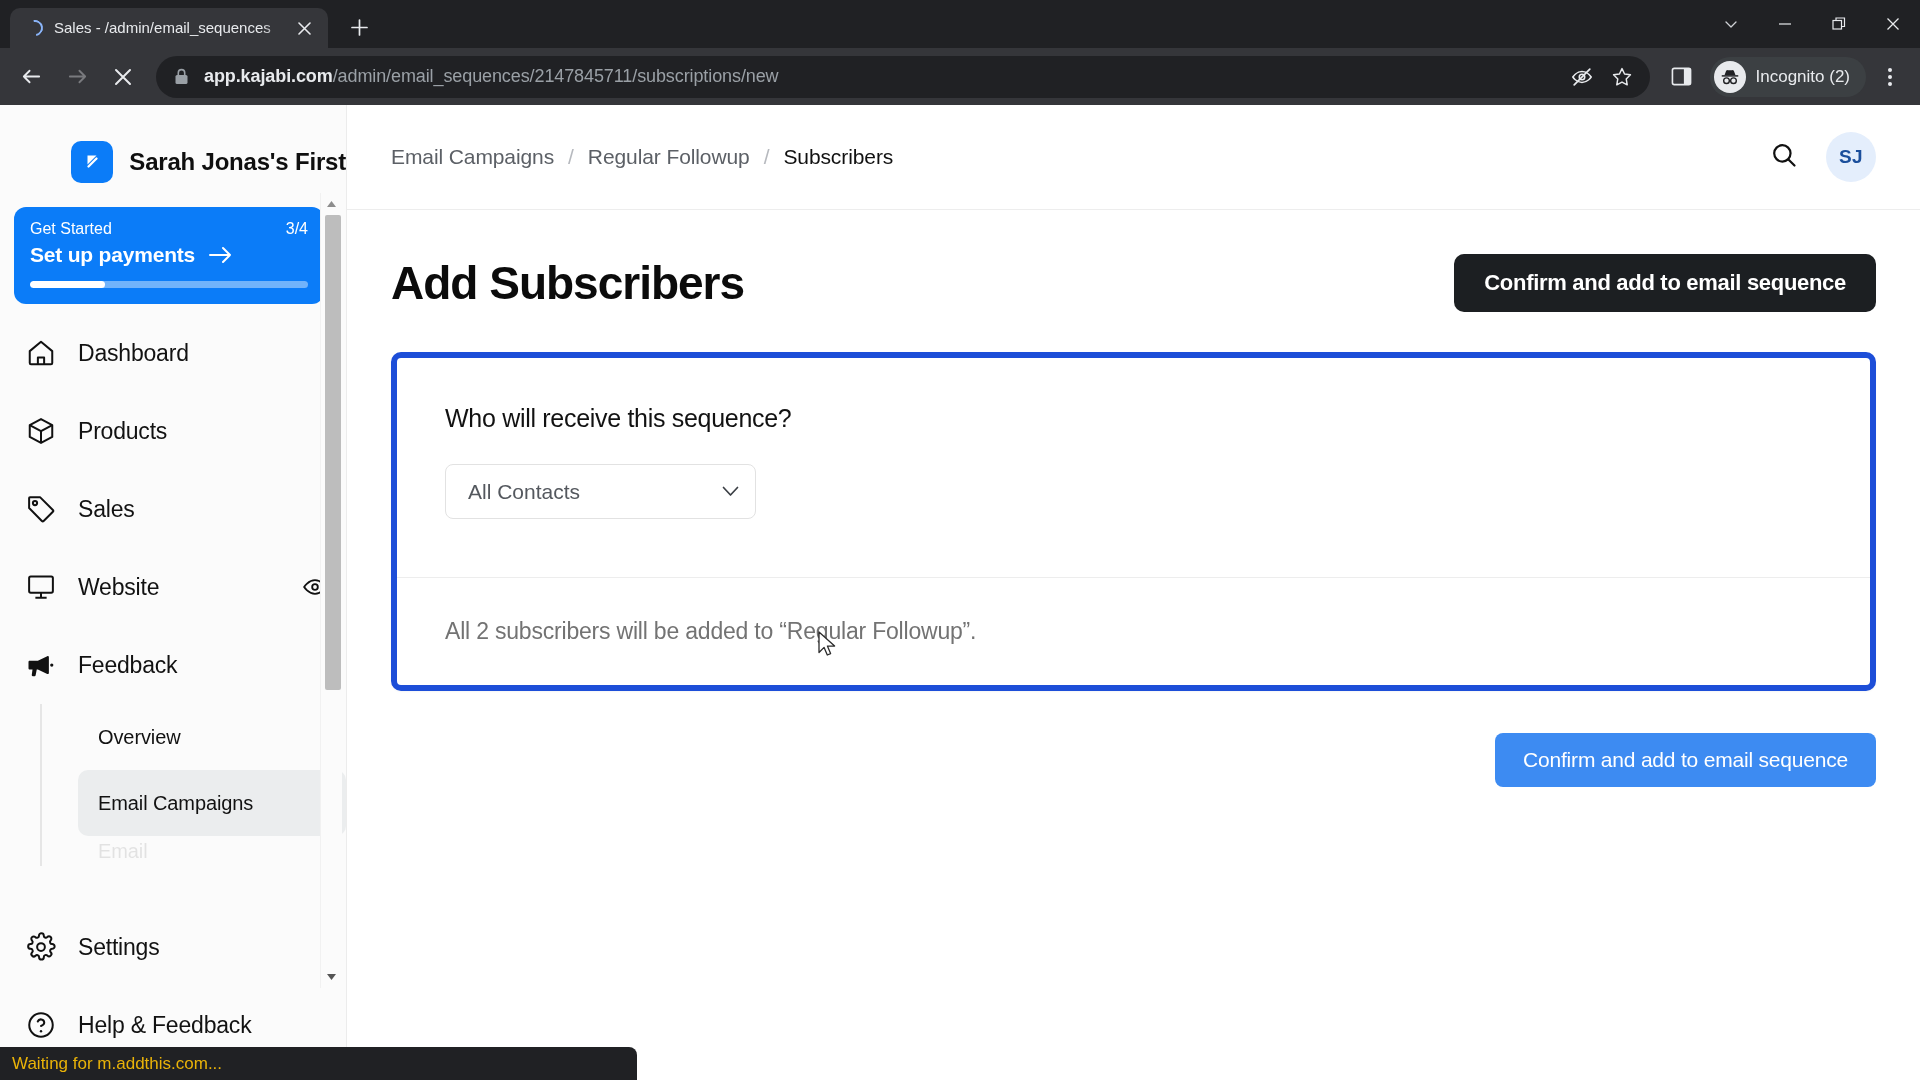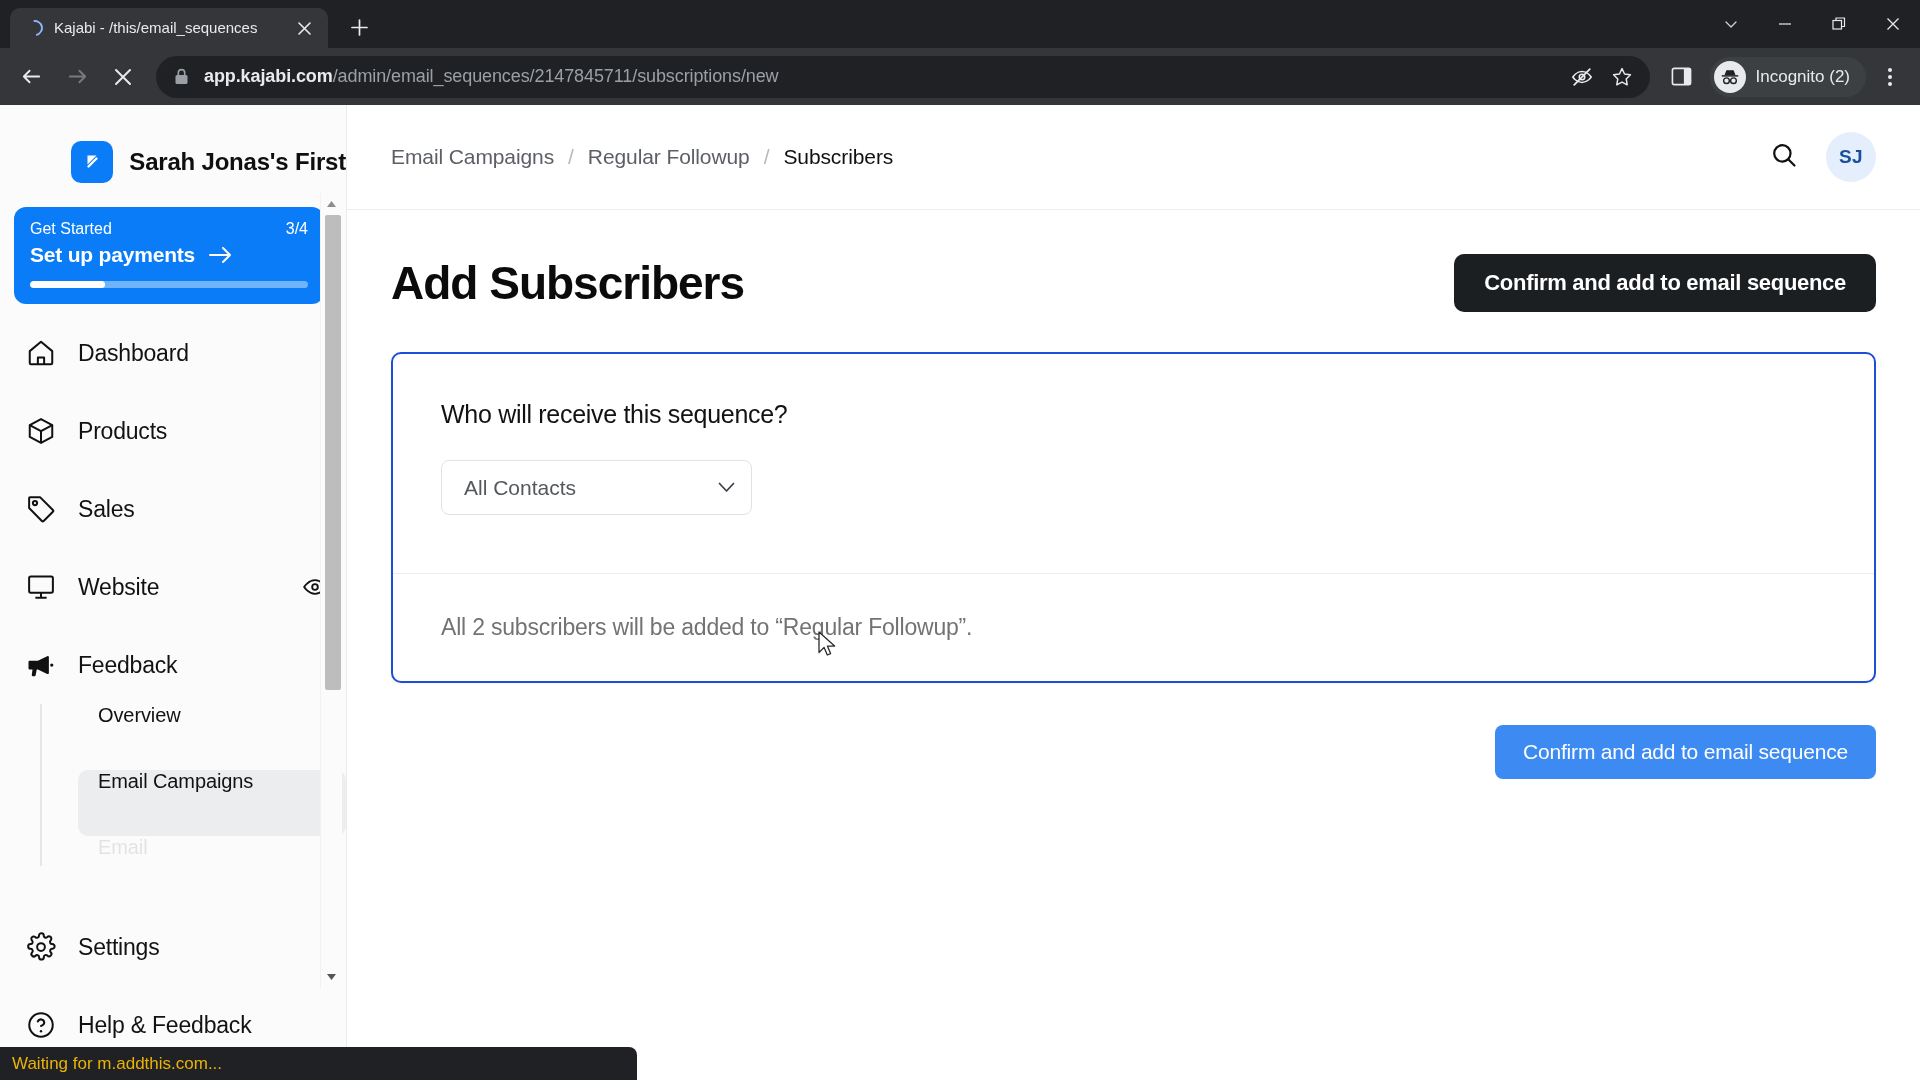--- a/index.html
+++ b/index.html
@@ -126,21 +126,21 @@
   .navlist { padding-top: 10px; }
   .navitem {
     display: flex; align-items: center; height: 78px; padding-left: 24px; padding-right: 18px;
   }
   .navicon { width: 34px; flex: 0 0 34px; display: flex; align-items: center; justify-content: center; }
   .navlabel { margin-left: 20px; font-size: 23px; color: #121212; font-weight: 400; letter-spacing: -0.2px; }
   .nav-eye { margin-left: auto; display:flex; align-items:center; }
 
   .subnav { padding-left: 36px; border-left: 2px solid #e6e6e6; margin-left: 40px; }
   .subitem {
-    height: 66px; display: flex; align-items: flex-start; padding: 0 20px;
+    height: 66px; display: flex; align-items: center; padding: 0 20px;
     border-radius: 10px; font-size: 20px; color: #121212; letter-spacing: -0.1px;
   }
   .subitem.active { background: #ebedee; }
   .subitem.clipped { opacity: 0.1; height: 30px; overflow: hidden; }
 
   .sidebar-bottom { padding-bottom: 16px; }
 
   .sb-scrollbar {
     position: absolute; left: 320px; top: 88px; width: 22px; height: 795px;
     background: #fbfbfb; border-left: 1px solid #f1f1f1;
@@ -174,21 +174,21 @@
   .page-title { font-size: 46px; font-weight: 700; color: #0b0b0b; letter-spacing: -1px; }
   .btn {
     border: none; font-family: inherit; cursor: default; white-space: nowrap;
   }
   .btn-dark {
     margin-left: auto; background: #1c1f22; color: #fff;
     border-radius: 10px; padding: 0 30px; height: 58px;
     font-size: 22px; font-weight: 700; letter-spacing: -0.3px;
   }
   .card {
-    margin-top: 40px; background: #fff; border: 2px solid #1d4ed8;
+    margin-top: 40px; background: #fff; border: 6px solid #1d4ed8;
     border-radius: 10px; box-shadow: 0 1px 2px rgba(0,0,0,0.04);
   }
   .card-section { padding: 46px 48px 58px 48px; }
   .card-q { font-size: 25px; color: #121212; letter-spacing: -0.3px; }
   .select-wrap { margin-top: 31px; width: 311px; position: relative; }
   .select-box {
     height: 55px; border: 1px solid #e2e2e2; border-radius: 8px;
     display: flex; align-items: center; padding: 0 16px 0 22px;
     font-size: 21px; color: #54585e; background:#fff;
   }
@@ -213,21 +213,21 @@
   }
 </style>
 </head>
 <body>
 
 <div class="browser">
 
   <div class="tabstrip">
     <div class="tab">
       <span class="tab-spinner"></span>
-      <span class="tab-title">Kajabi - /this/email_sequences</span>
+      <span class="tab-title">Sales - /admin/email_sequences</span>
       <span class="tab-close">
         <svg width="13" height="13" viewBox="0 0 13 13">
             <path d="M1 1L12 12M12 1L1 12" stroke="#e8eaed" stroke-width="1.6" stroke-linecap="round"></path>
           </svg>
       </span>
     </div>
     <div class="newtab">
       <svg width="17" height="17" viewBox="0 0 17 17">
           <path d="M8.5 1v15M1 8.5h15" stroke="#e8eaed" stroke-width="1.7" stroke-linecap="round"></path>
         </svg>

